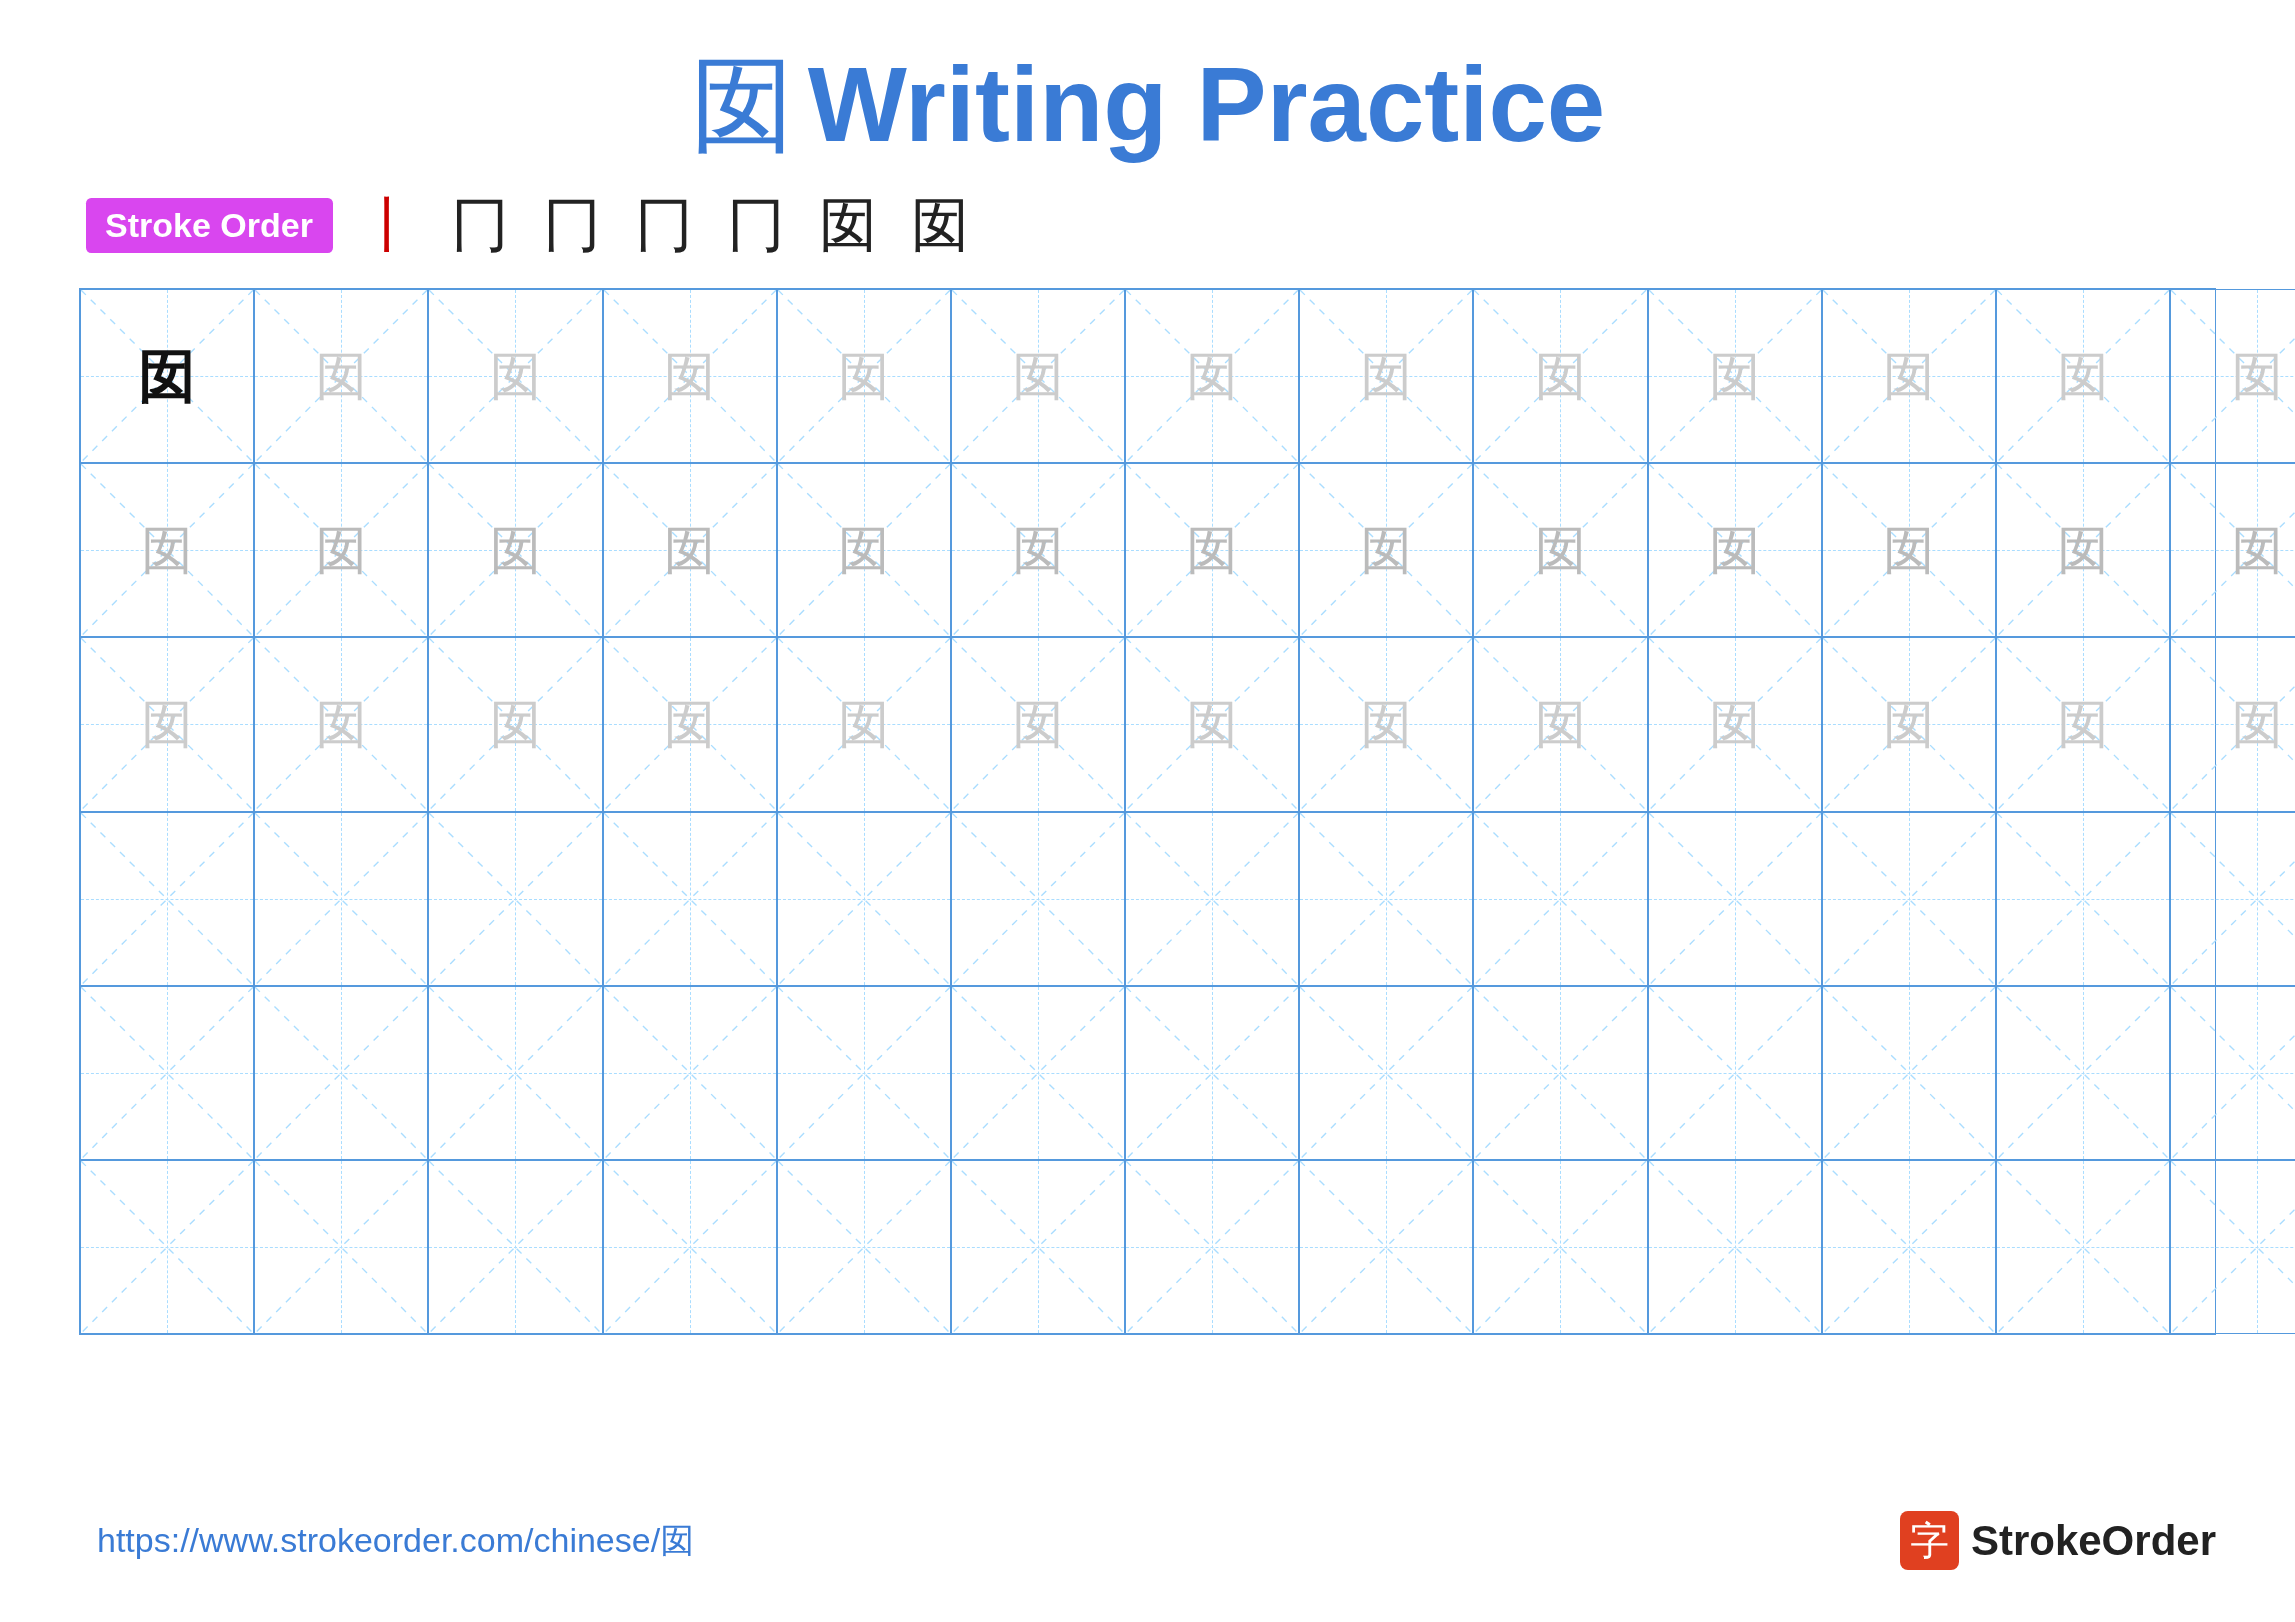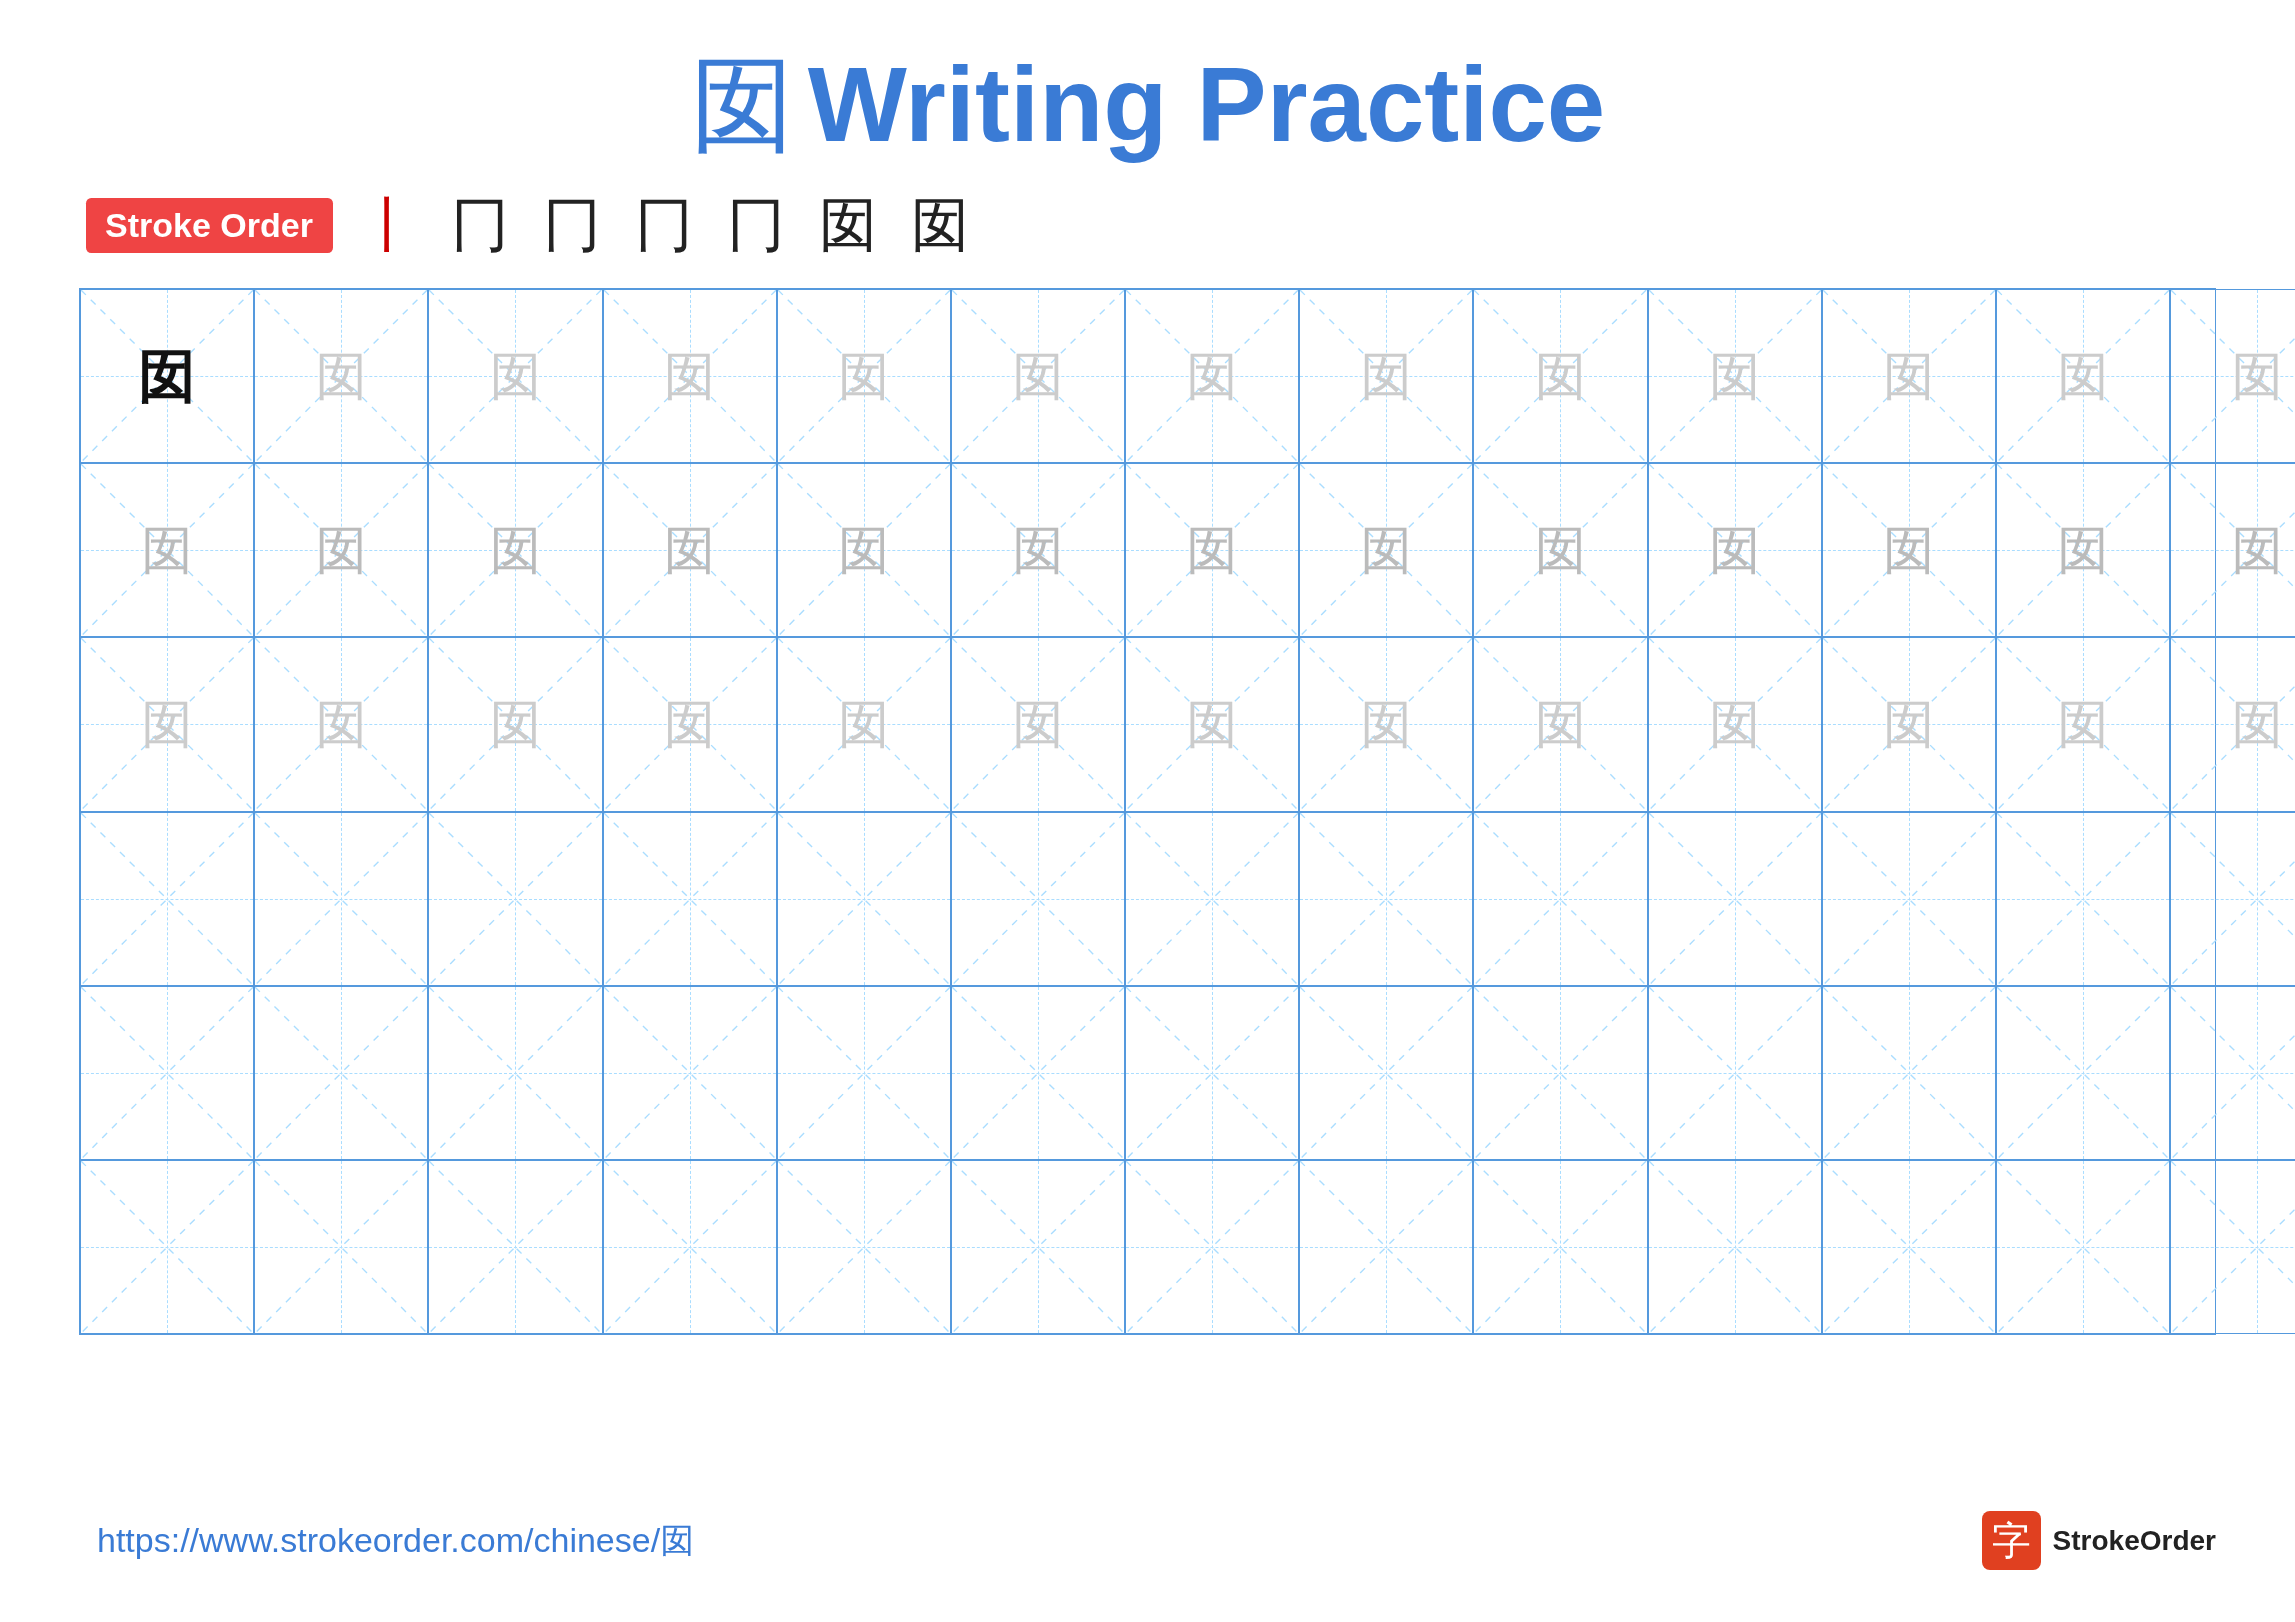--- a/index.html
+++ b/index.html
@@ -43,21 +43,21 @@
 
     
     .stroke-order-row {
       display: flex;
       align-items: center;
       gap: 26px;
       margin-bottom: 33px;
       padding-left: 6.5px;
     }
     .stroke-order-badge {
-      background: #ef4444;
+      background: #d946ef;
       color: #fff;
       font-size: 34px;
       font-weight: bold;
       padding: 7.9px 19.6px;
       border-radius: 5.2px;
       white-space: nowrap;
     }
     .stroke-steps {
       display: flex;
       align-items: center;
@@ -169,21 +169,21 @@
       background: #e04020;
       border-radius: 7.9px;
       display: flex;
       align-items: center;
       justify-content: center;
       font-size: 39px;
       color: #fff;
     }
 
     .footer-logo-text {
-      font-size: 28px;
+      font-size: 42px;
       font-weight: bold;
       color: #222;
     }
   </style>
 </head>
 <body>
 
 <div class="page">
 
   <div class="header">

